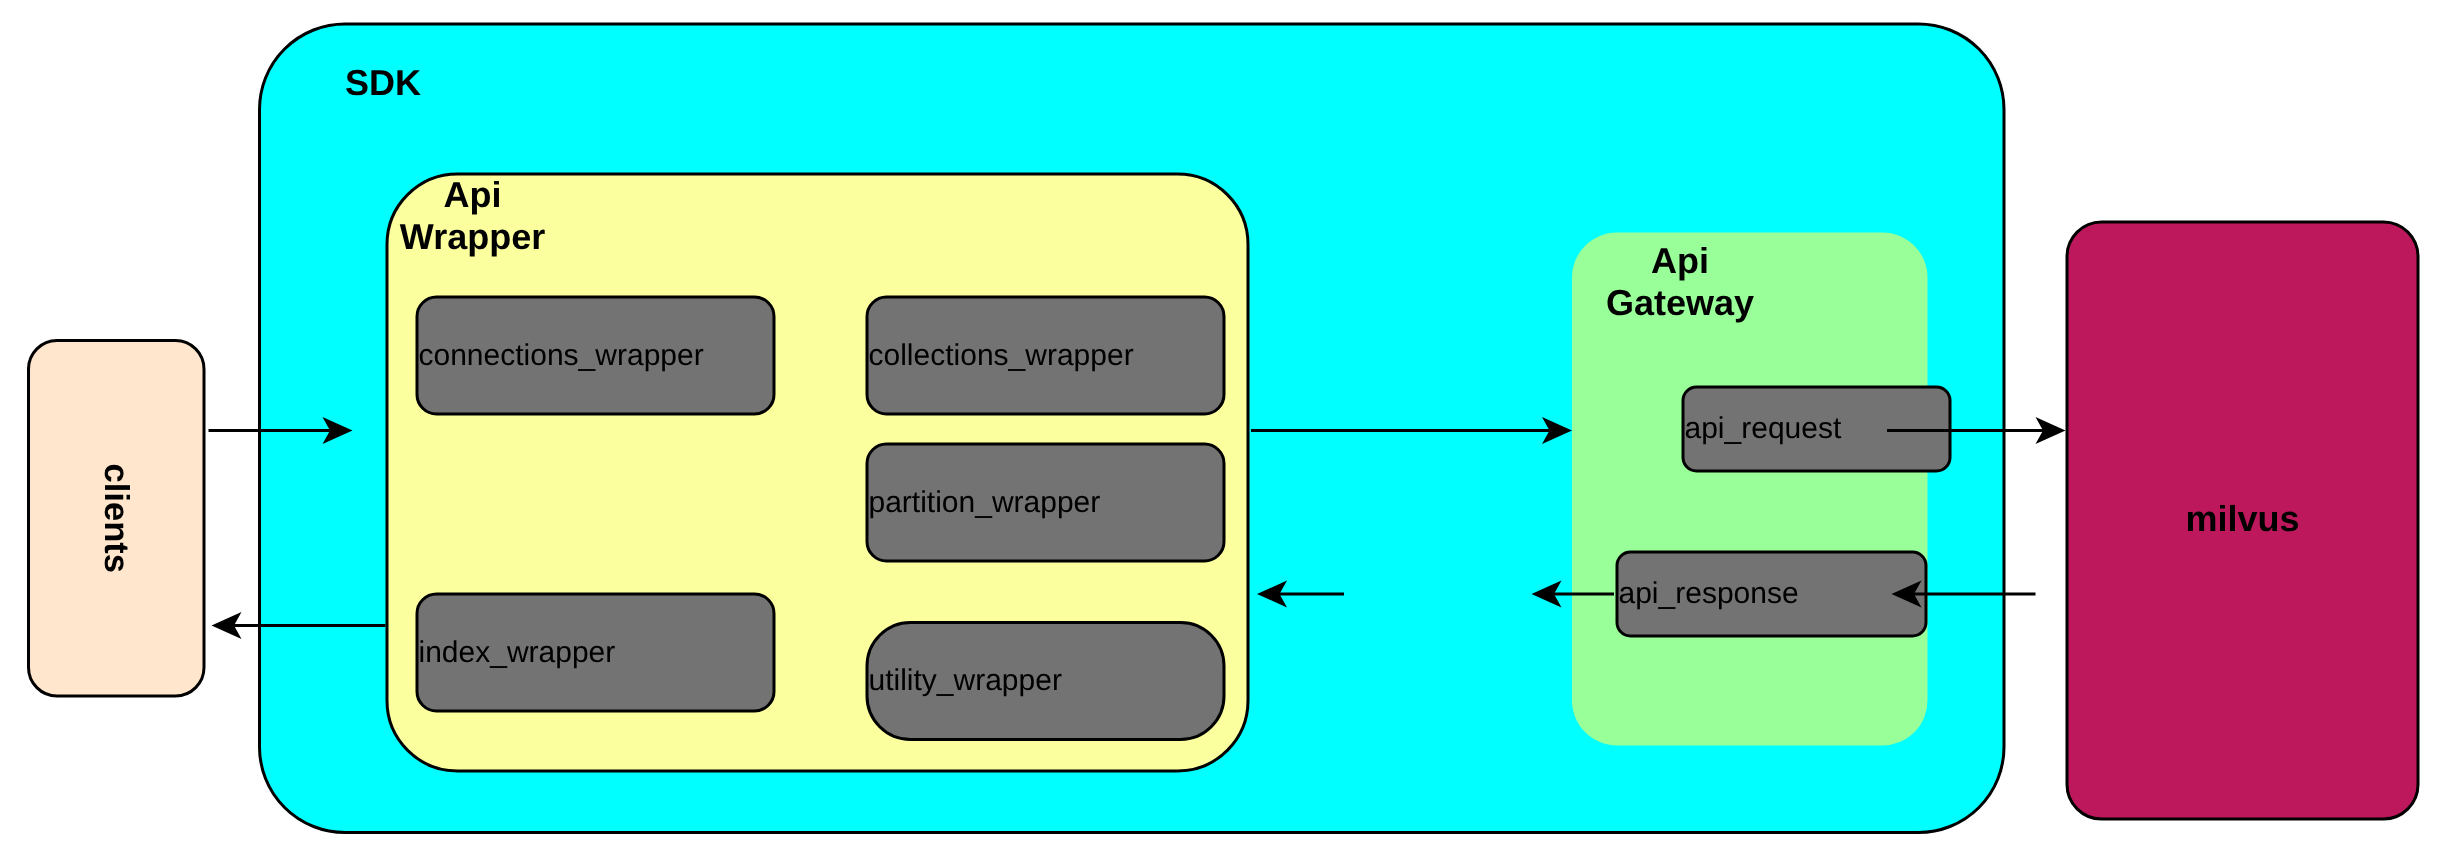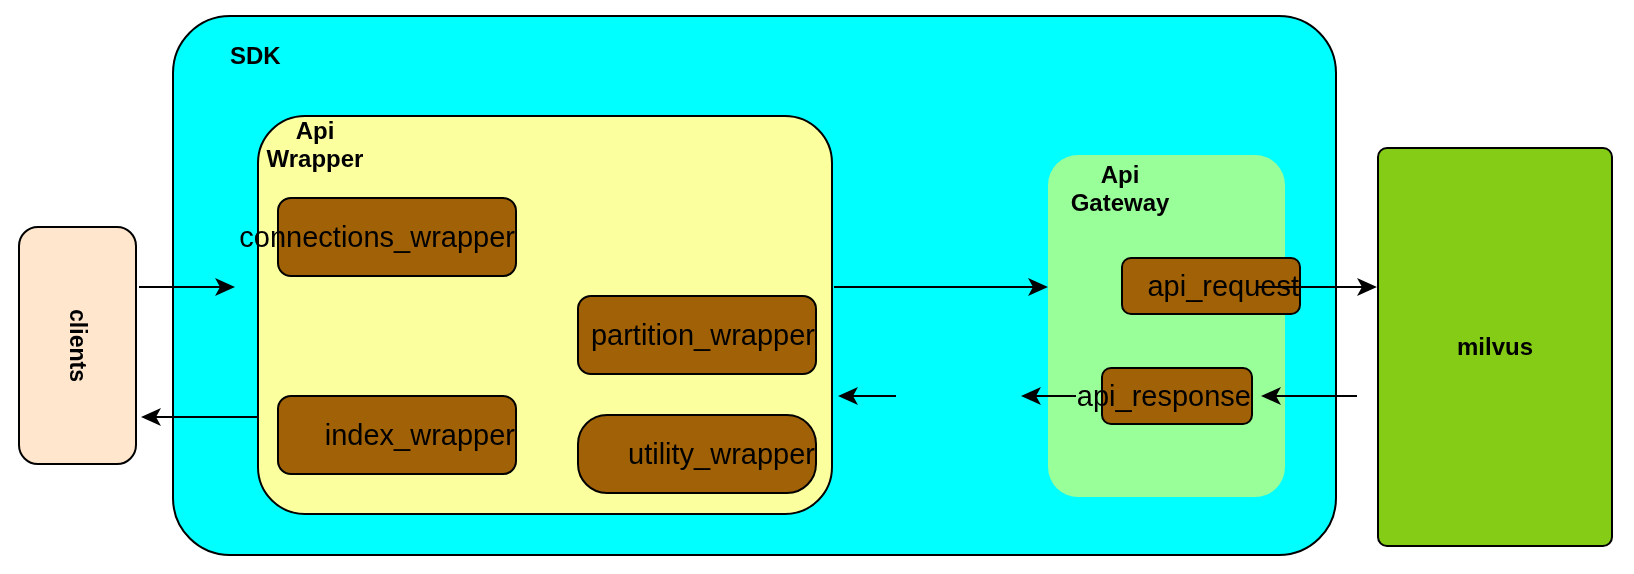--- a/index.html
+++ b/index.html
@@ -10,50 +10,50 @@
     font-family:"Liberation Sans", sans-serif;
     overflow:hidden;
   }
   .node{position:absolute;box-sizing:border-box;}
   .bordered{border:2px solid #000;}
 
   
   #sdk{left:172px;top:15px;width:1165px;height:541px;border-radius:58px;background:#00FFFF;}
   #api-wrapper{left:257px;top:115px;width:576px;height:400px;border-radius:48px;background:#FCFF9E;}
   #api-gateway{left:1048px;top:155px;width:237px;height:342px;border-radius:30px;background:#99FF99;}
-  #milvus{left:1377px;top:147px;width:236px;height:400px;border-radius:10px;background:#84cc16;
+  #milvus{left:1377px;top:147px;width:236px;height:400px;border-radius:24px;background:#be185d;
           display:flex;align-items:center;justify-content:center;}
   #clients{left:18px;top:226px;width:119px;height:239px;border-radius:20px;background:#FFE6CC;
           display:flex;align-items:center;justify-content:center;}
 
   
   .container-label{
     position:absolute;font-weight:bold;font-size:24px;line-height:28px;color:#000;
     white-space:pre-line;text-align:center;
   }
   #sdk-label{left:230px;top:42px;text-align:left;}
   #api-wrapper-label{left:260px;top:117px;width:110px;}
   #api-gateway-label{left:1068px;top:161px;width:104px;}
 
   
   .wbox{
-    background:#a16207;border:2px solid #000;box-sizing:border-box;
-    display:flex;align-items:center;justify-content:flex-end;
-    font-size:29px;color:#000;
+    background:#737373;border:2px solid #000;box-sizing:border-box;
+    display:flex;align-items:center;justify-content:flex-start;
+    font-size:20px;color:#000;
   }
   .grid-box{width:240px;height:80px;border-radius:14px;}
   #box-connections{left:277px;top:197px;}
   #box-collections{left:577px;top:197px;}
   #box-schema{left:277px;top:295px;}
   #box-partition{left:577px;top:295px;}
   #box-index{left:277px;top:395px;}
   #box-utility{left:577px;top:414px;border-radius:30px;}
 
   #api-request{left:1077px;top:257px;width:180px;height:58px;border-radius:10px;margin-left:44px;}
-  #api-response{left:1077px;top:367px;width:152px;height:58px;border-radius:10px;margin-left:24px;}
+  #api-response{left:1077px;top:367px;width:208px;height:58px;border-radius:10px;}
   #checker{left:897px;top:367px;width:120px;height:60px;border-radius:10px;}
 
   #milvus .label{font-weight:bold;font-size:24px;color:#000;}
   #clients .label{font-weight:bold;font-size:23px;color:#000;transform:rotate(90deg);white-space:nowrap;}
 
   
   #arrows{position:absolute;left:0;top:0;width:1634px;height:574px;pointer-events:none;}
   #arrows line{stroke:#000;stroke-width:2;}
   #arrows polygon{fill:#000;}
 </style>
@@ -67,20 +67,23 @@
   <div class="node" id="api-gateway"></div>
 
   <div class="container-label" id="sdk-label">SDK</div>
   <div class="container-label" id="api-wrapper-label">Api
 Wrapper</div>
   <div class="container-label" id="api-gateway-label">Api
 Gateway</div>
 
   <div class="node wbox grid-box" id="box-connections">
     <span>connections_wrapper</span>
+  </div>
+  <div class="node wbox grid-box" id="box-collections">
+    <span>collections_wrapper</span>
   </div>
   <div class="node wbox grid-box" id="box-index">
     <span>index_wrapper</span>
   </div>
   <div class="node wbox grid-box" id="box-partition">
     <span>partition_wrapper</span>
   </div>
   <div class="node wbox grid-box" id="box-utility">
     <span>utility_wrapper</span>
   </div>

